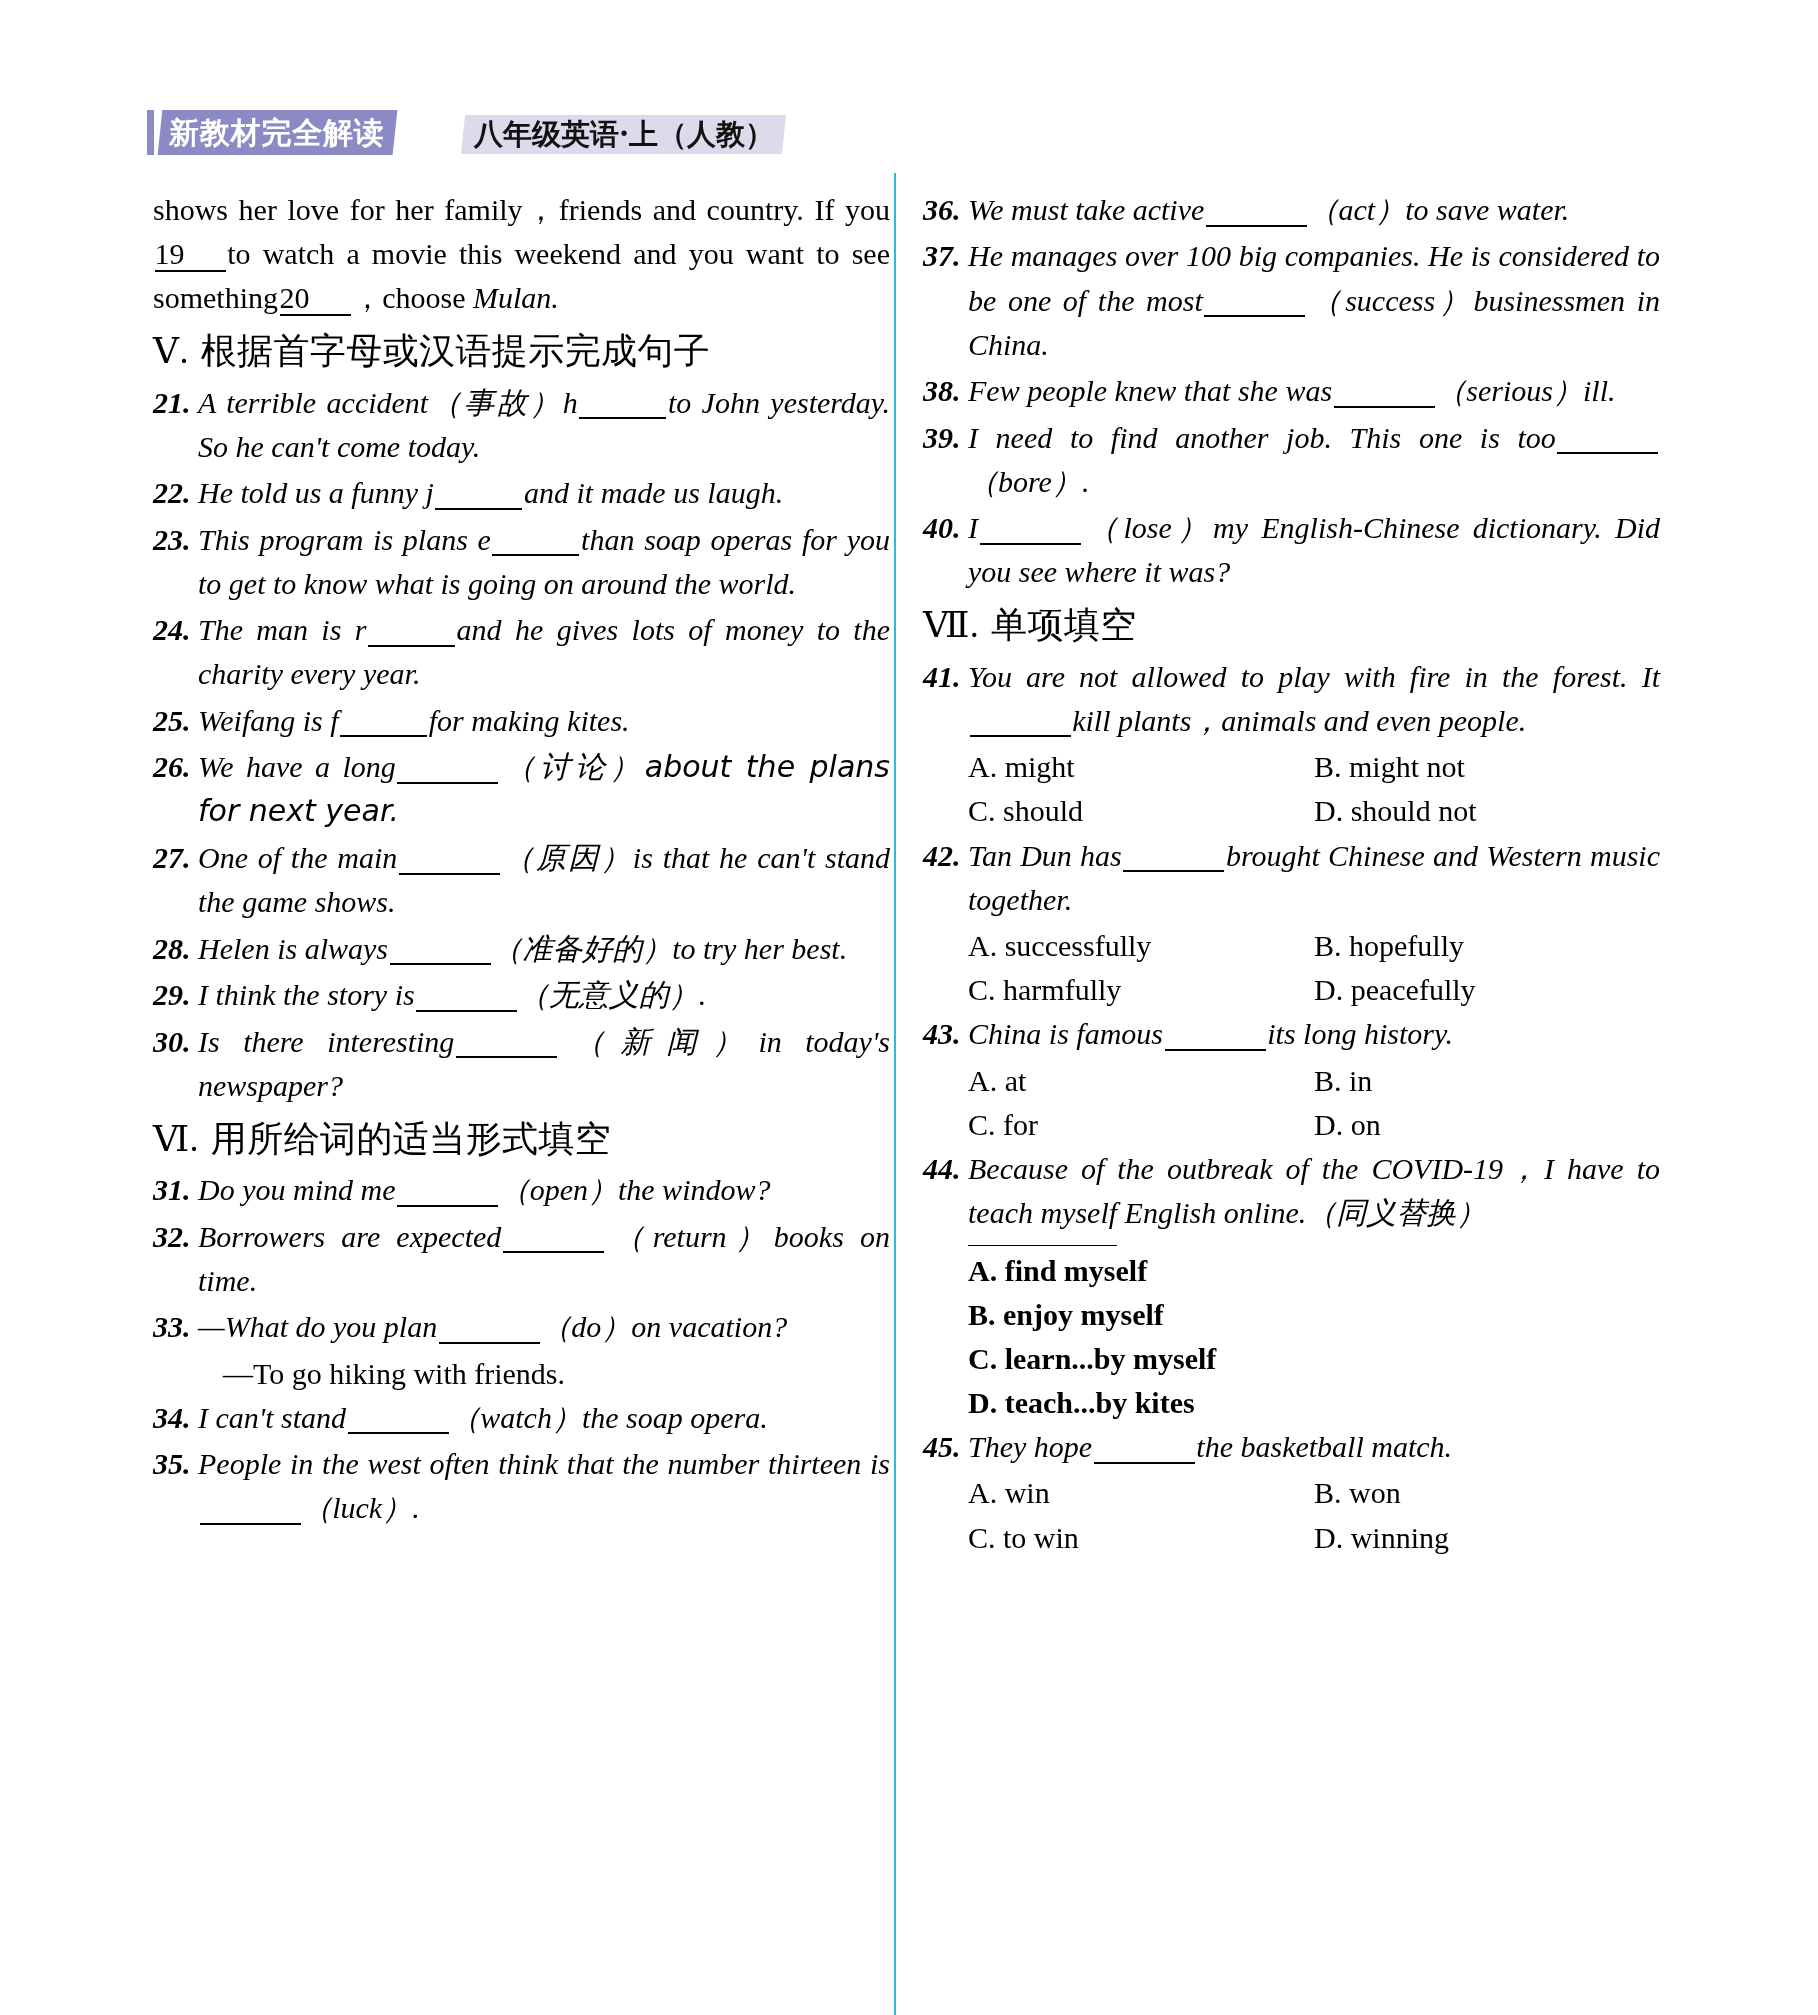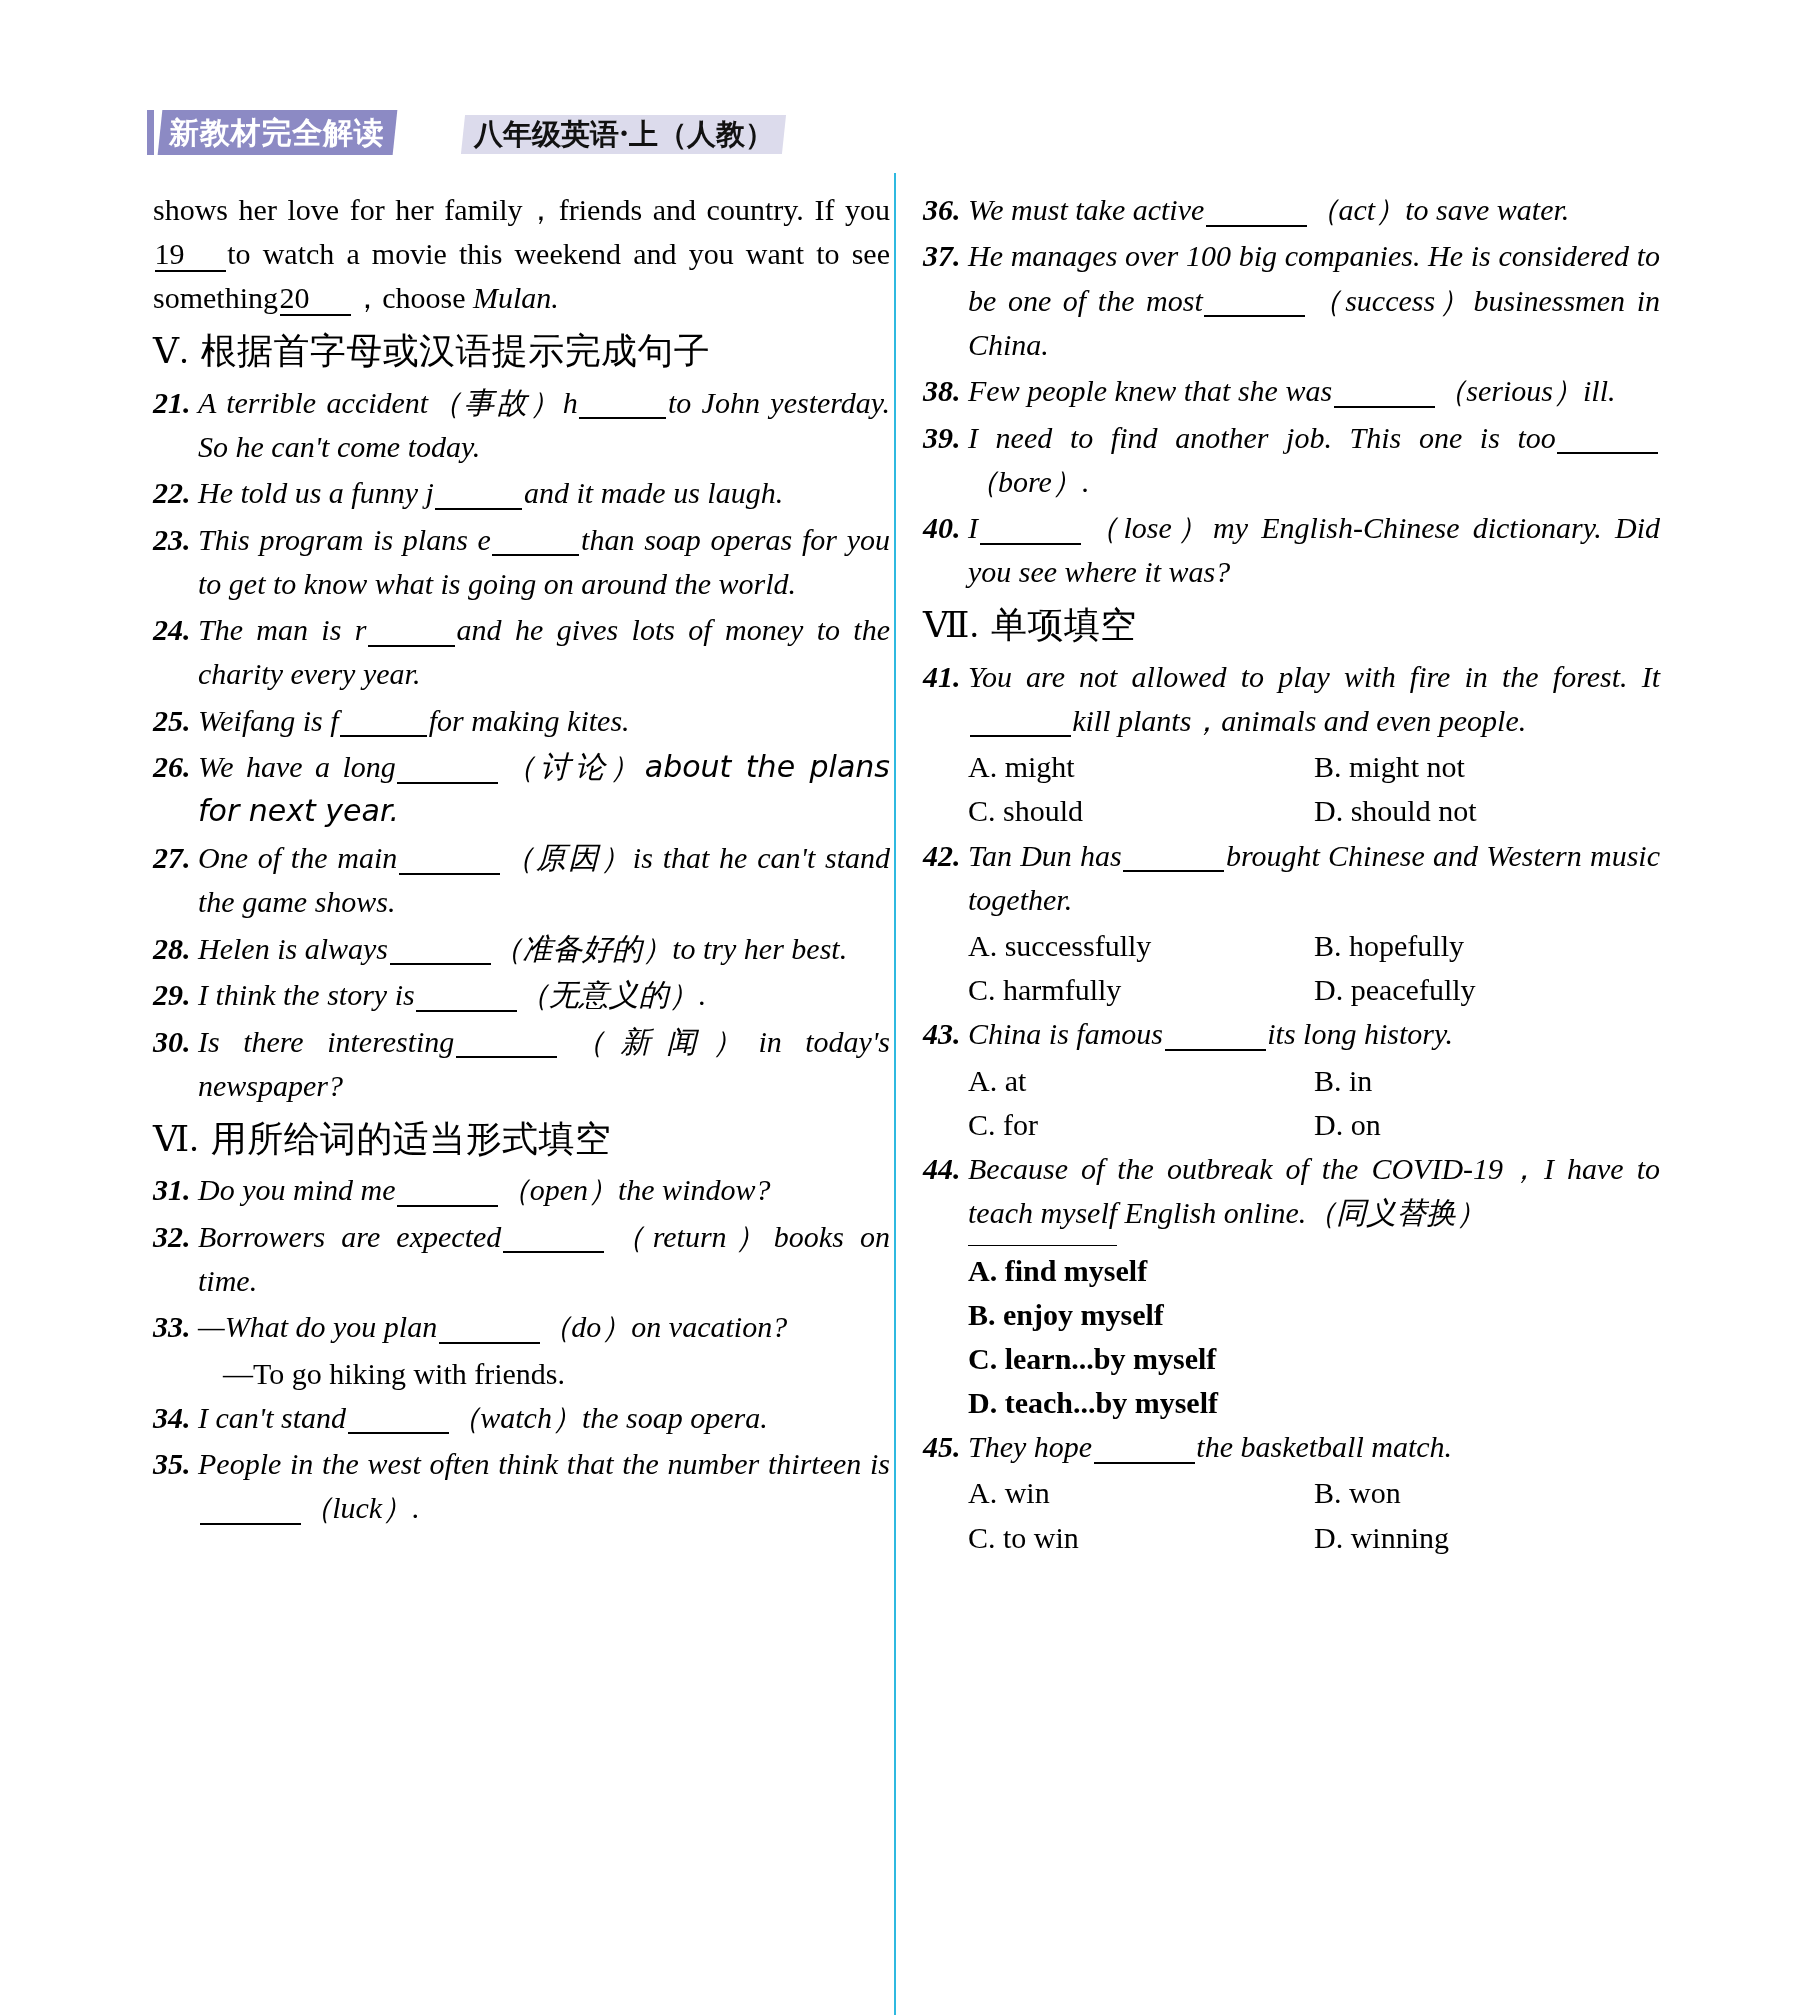--- a/index.html
+++ b/index.html
@@ -340,21 +340,21 @@
     </div>
 
     <div class="q">
       <div class="q-num">44.</div>
       <div class="q-body"><span>Because of the outbreak of the COVID-19，I have to</span> <span class="ul-word">teach myself</span> <span>English online.（同义替换）</span></div>
     </div>
     <div class="opts">
       <div class="opt full">A. find myself</div>
       <div class="opt full">B. enjoy myself</div>
       <div class="opt full">C. learn...by myself</div>
-      <div class="opt full">D. teach...by myself</div>
+      <div class="opt full">D. teach...by kites</div>
     </div>
 
     <div class="q">
       <div class="q-num">45.</div>
       <div class="q-body"><span>They hope</span><span class="blank w-lg"></span><span>the basketball match.</span></div>
     </div>
     <div class="opts">
       <div class="opt">A. win</div>
       <div class="opt">B. won</div>
       <div class="opt">C. to win</div>

